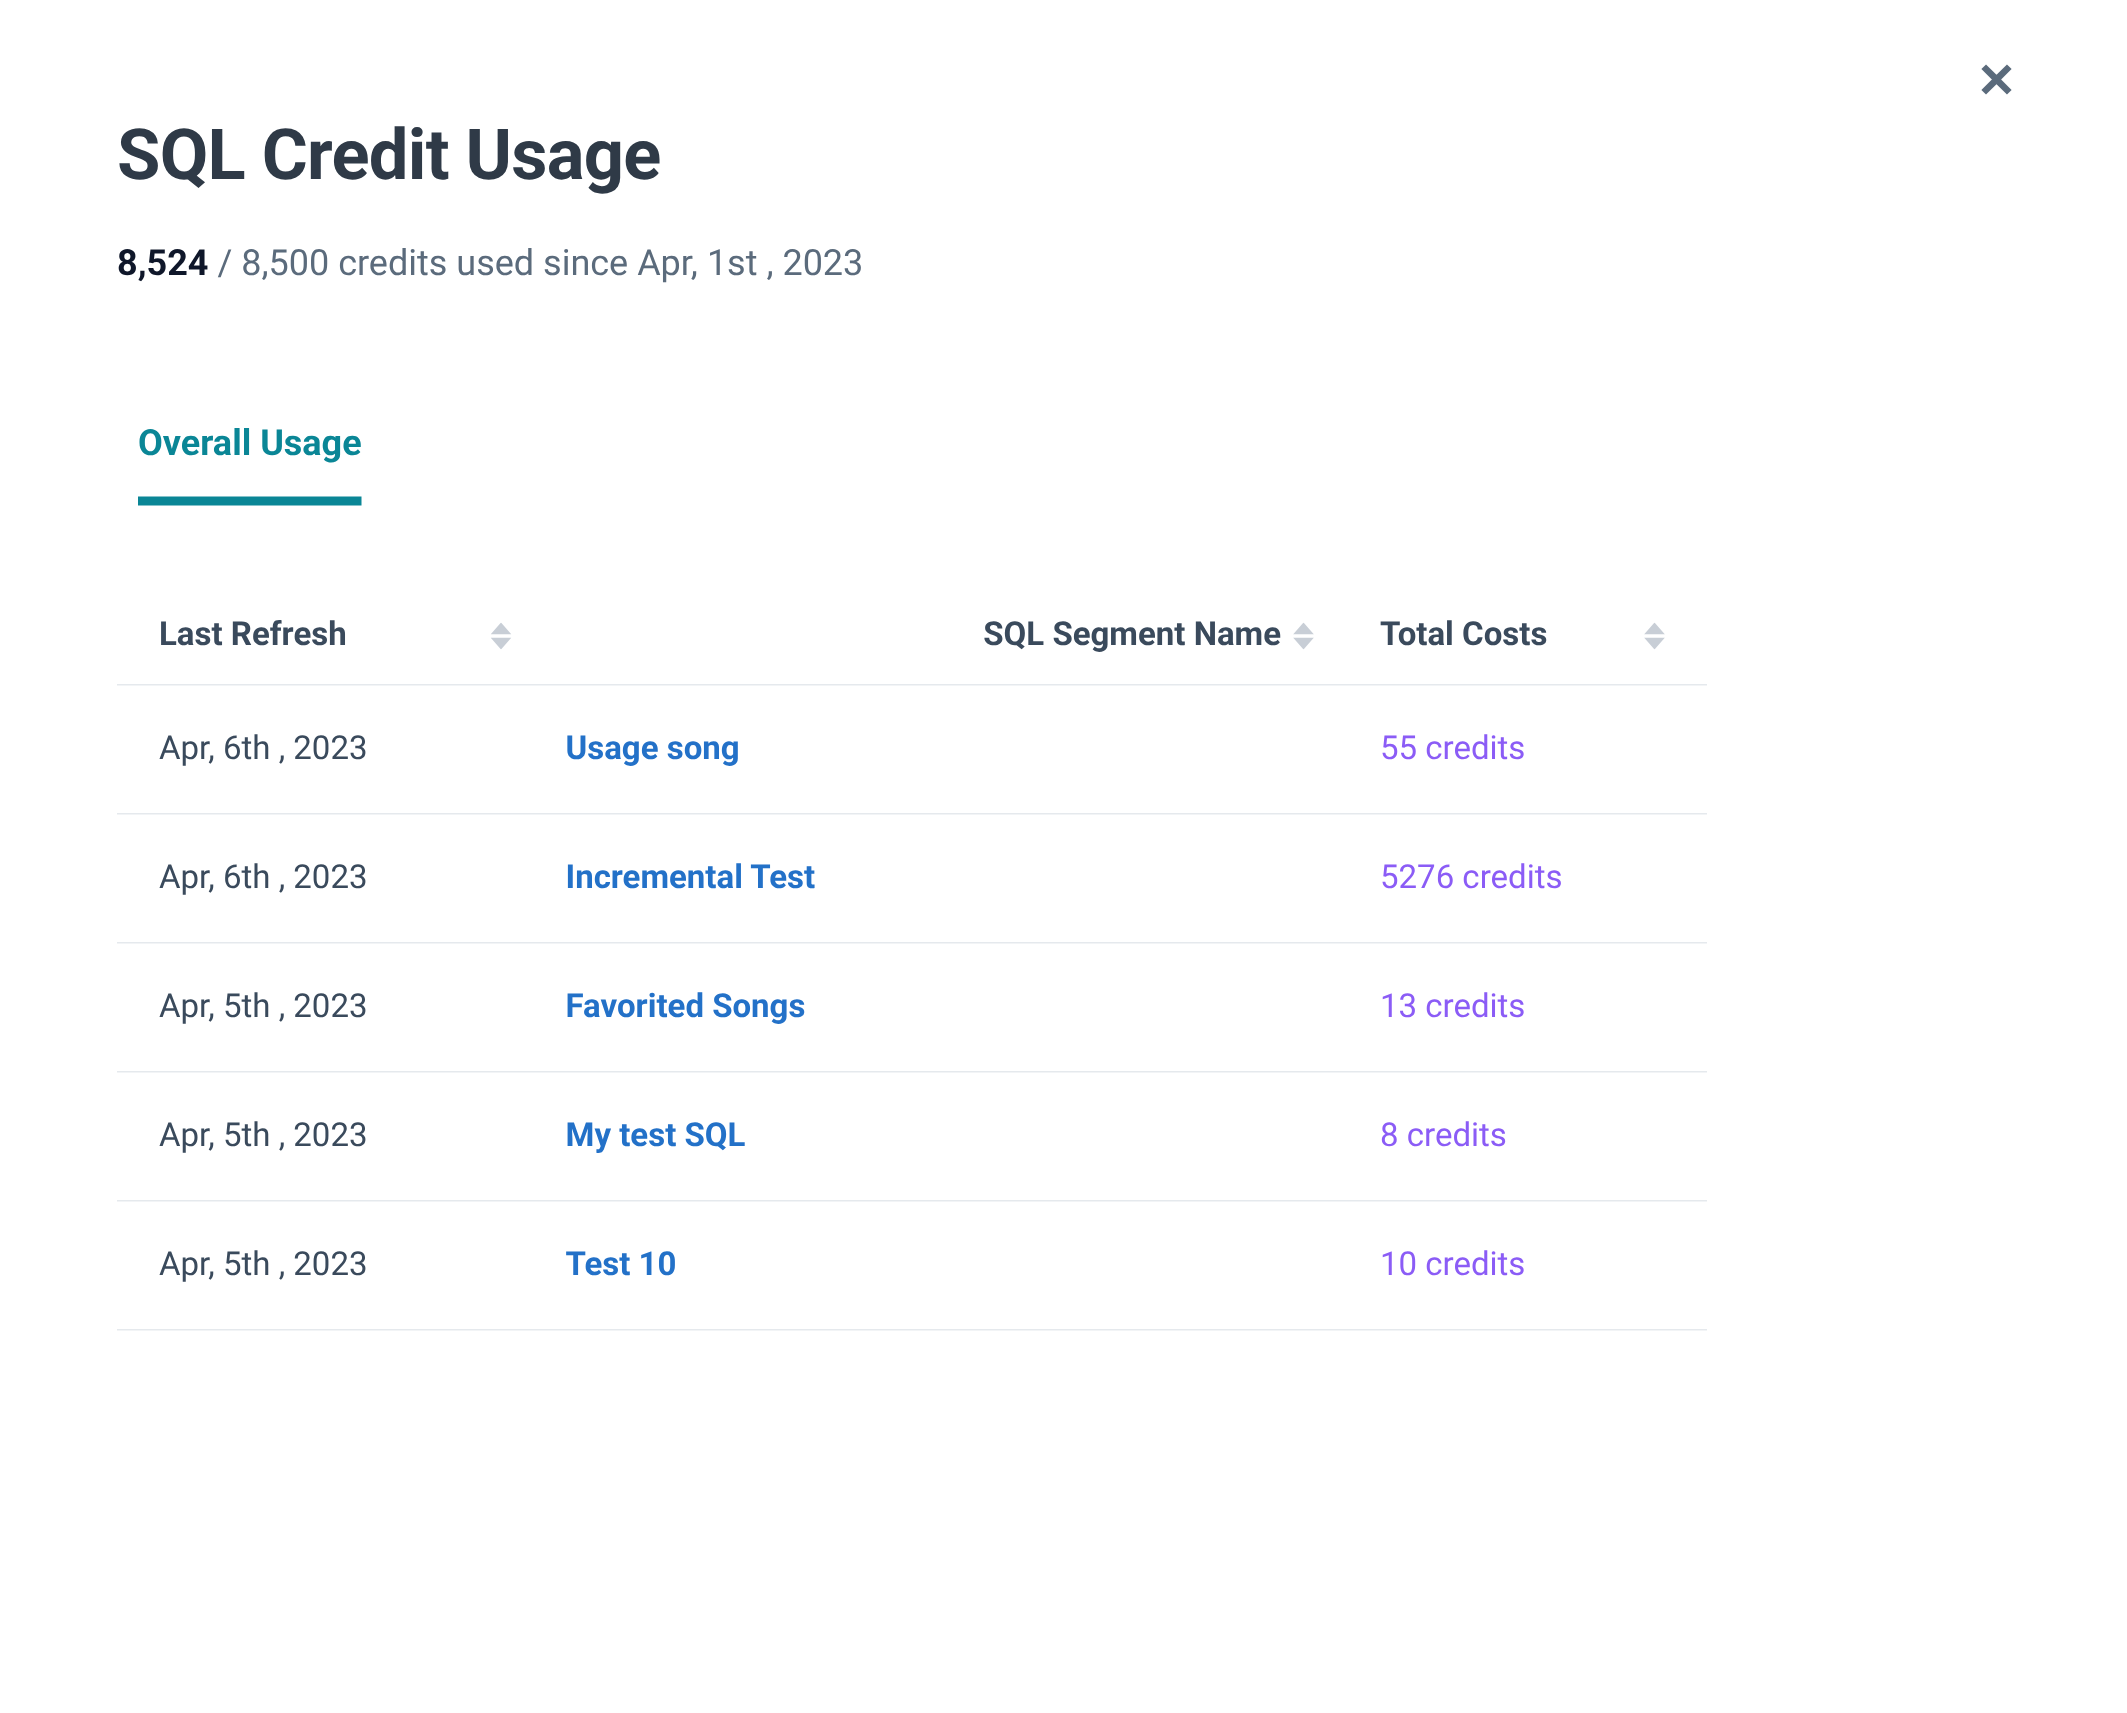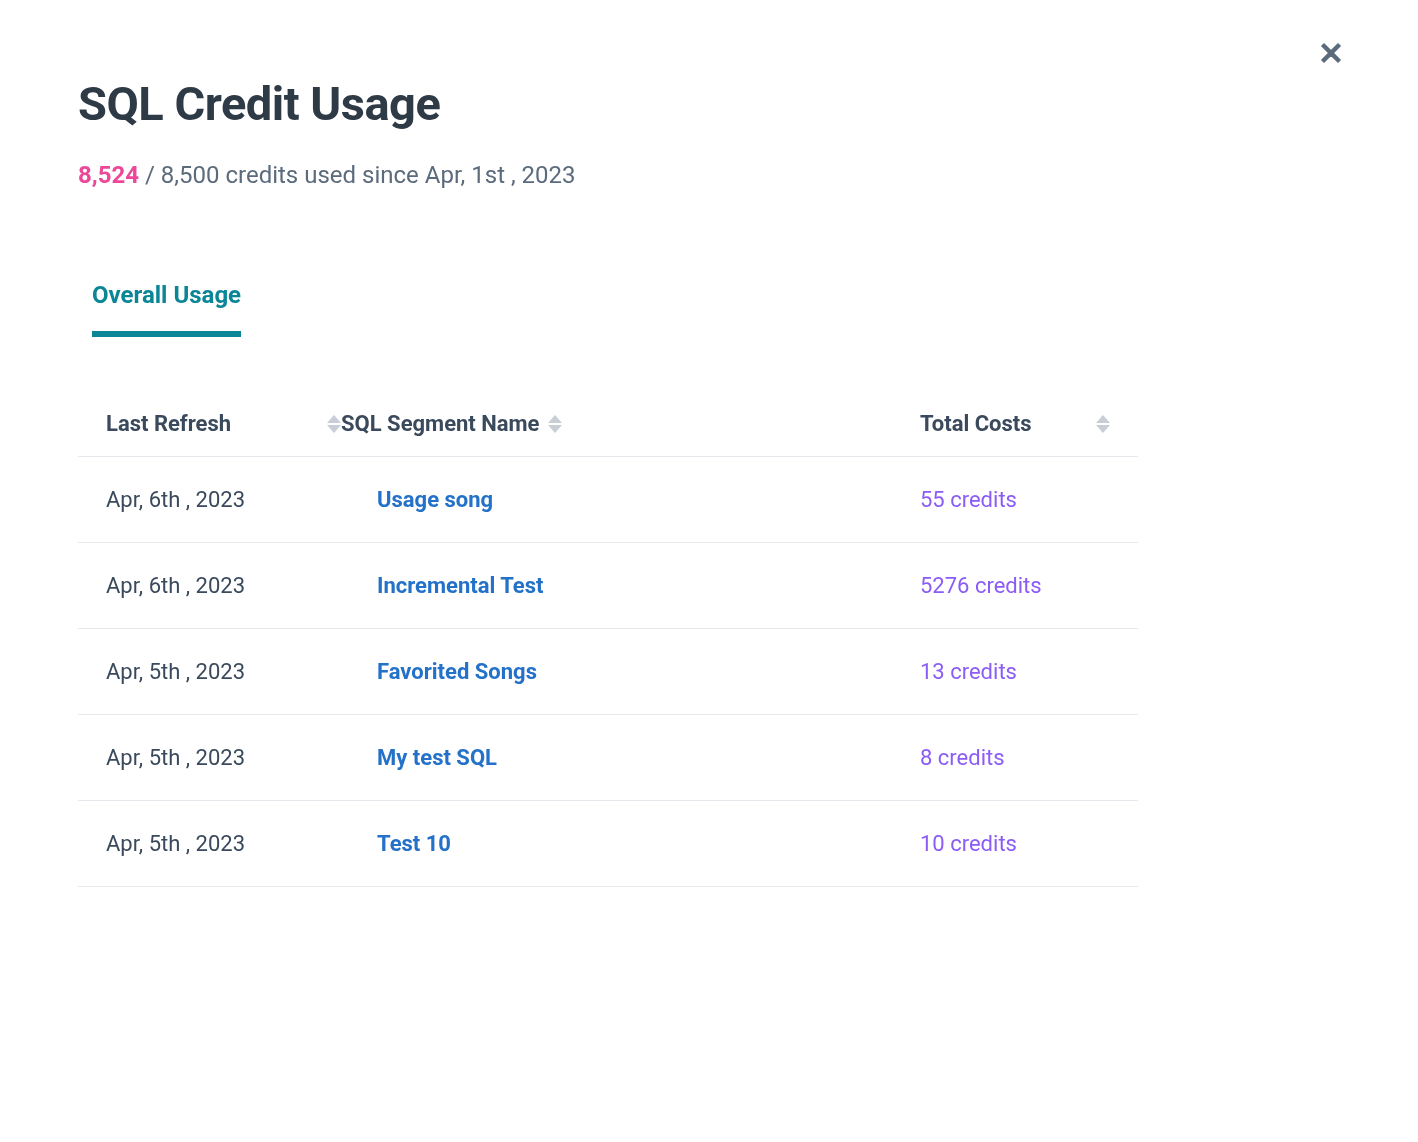--- a/index.html
+++ b/index.html
@@ -44,21 +44,21 @@
 
 .subtitle {
   font-size: 24px;
   color: #5b6b7c;
   font-weight: 400;
   margin-bottom: 92px;
 }
 
 .subtitle .bold {
   font-weight: 700;
-  color: #ec4899;
+  color: #0f172a;
 }
 
 .tabs {
   display: flex;
   margin-bottom: 54px;
 }
 
 .tab {
   font-size: 24px;
   font-weight: 700;
@@ -89,21 +89,21 @@
   gap: 8px;
 }
 
 .col-refresh {
   width: 235px;
   justify-content: space-between;
 }
 
 .col-name {
   flex: 1;
-  justify-content: flex-start;
+  justify-content: flex-end;
   padding-right: 44px;
 }
 
 .col-cost {
   width: 190px;
   justify-content: space-between;
 }
 
 .sort-icon {
   display: flex;

